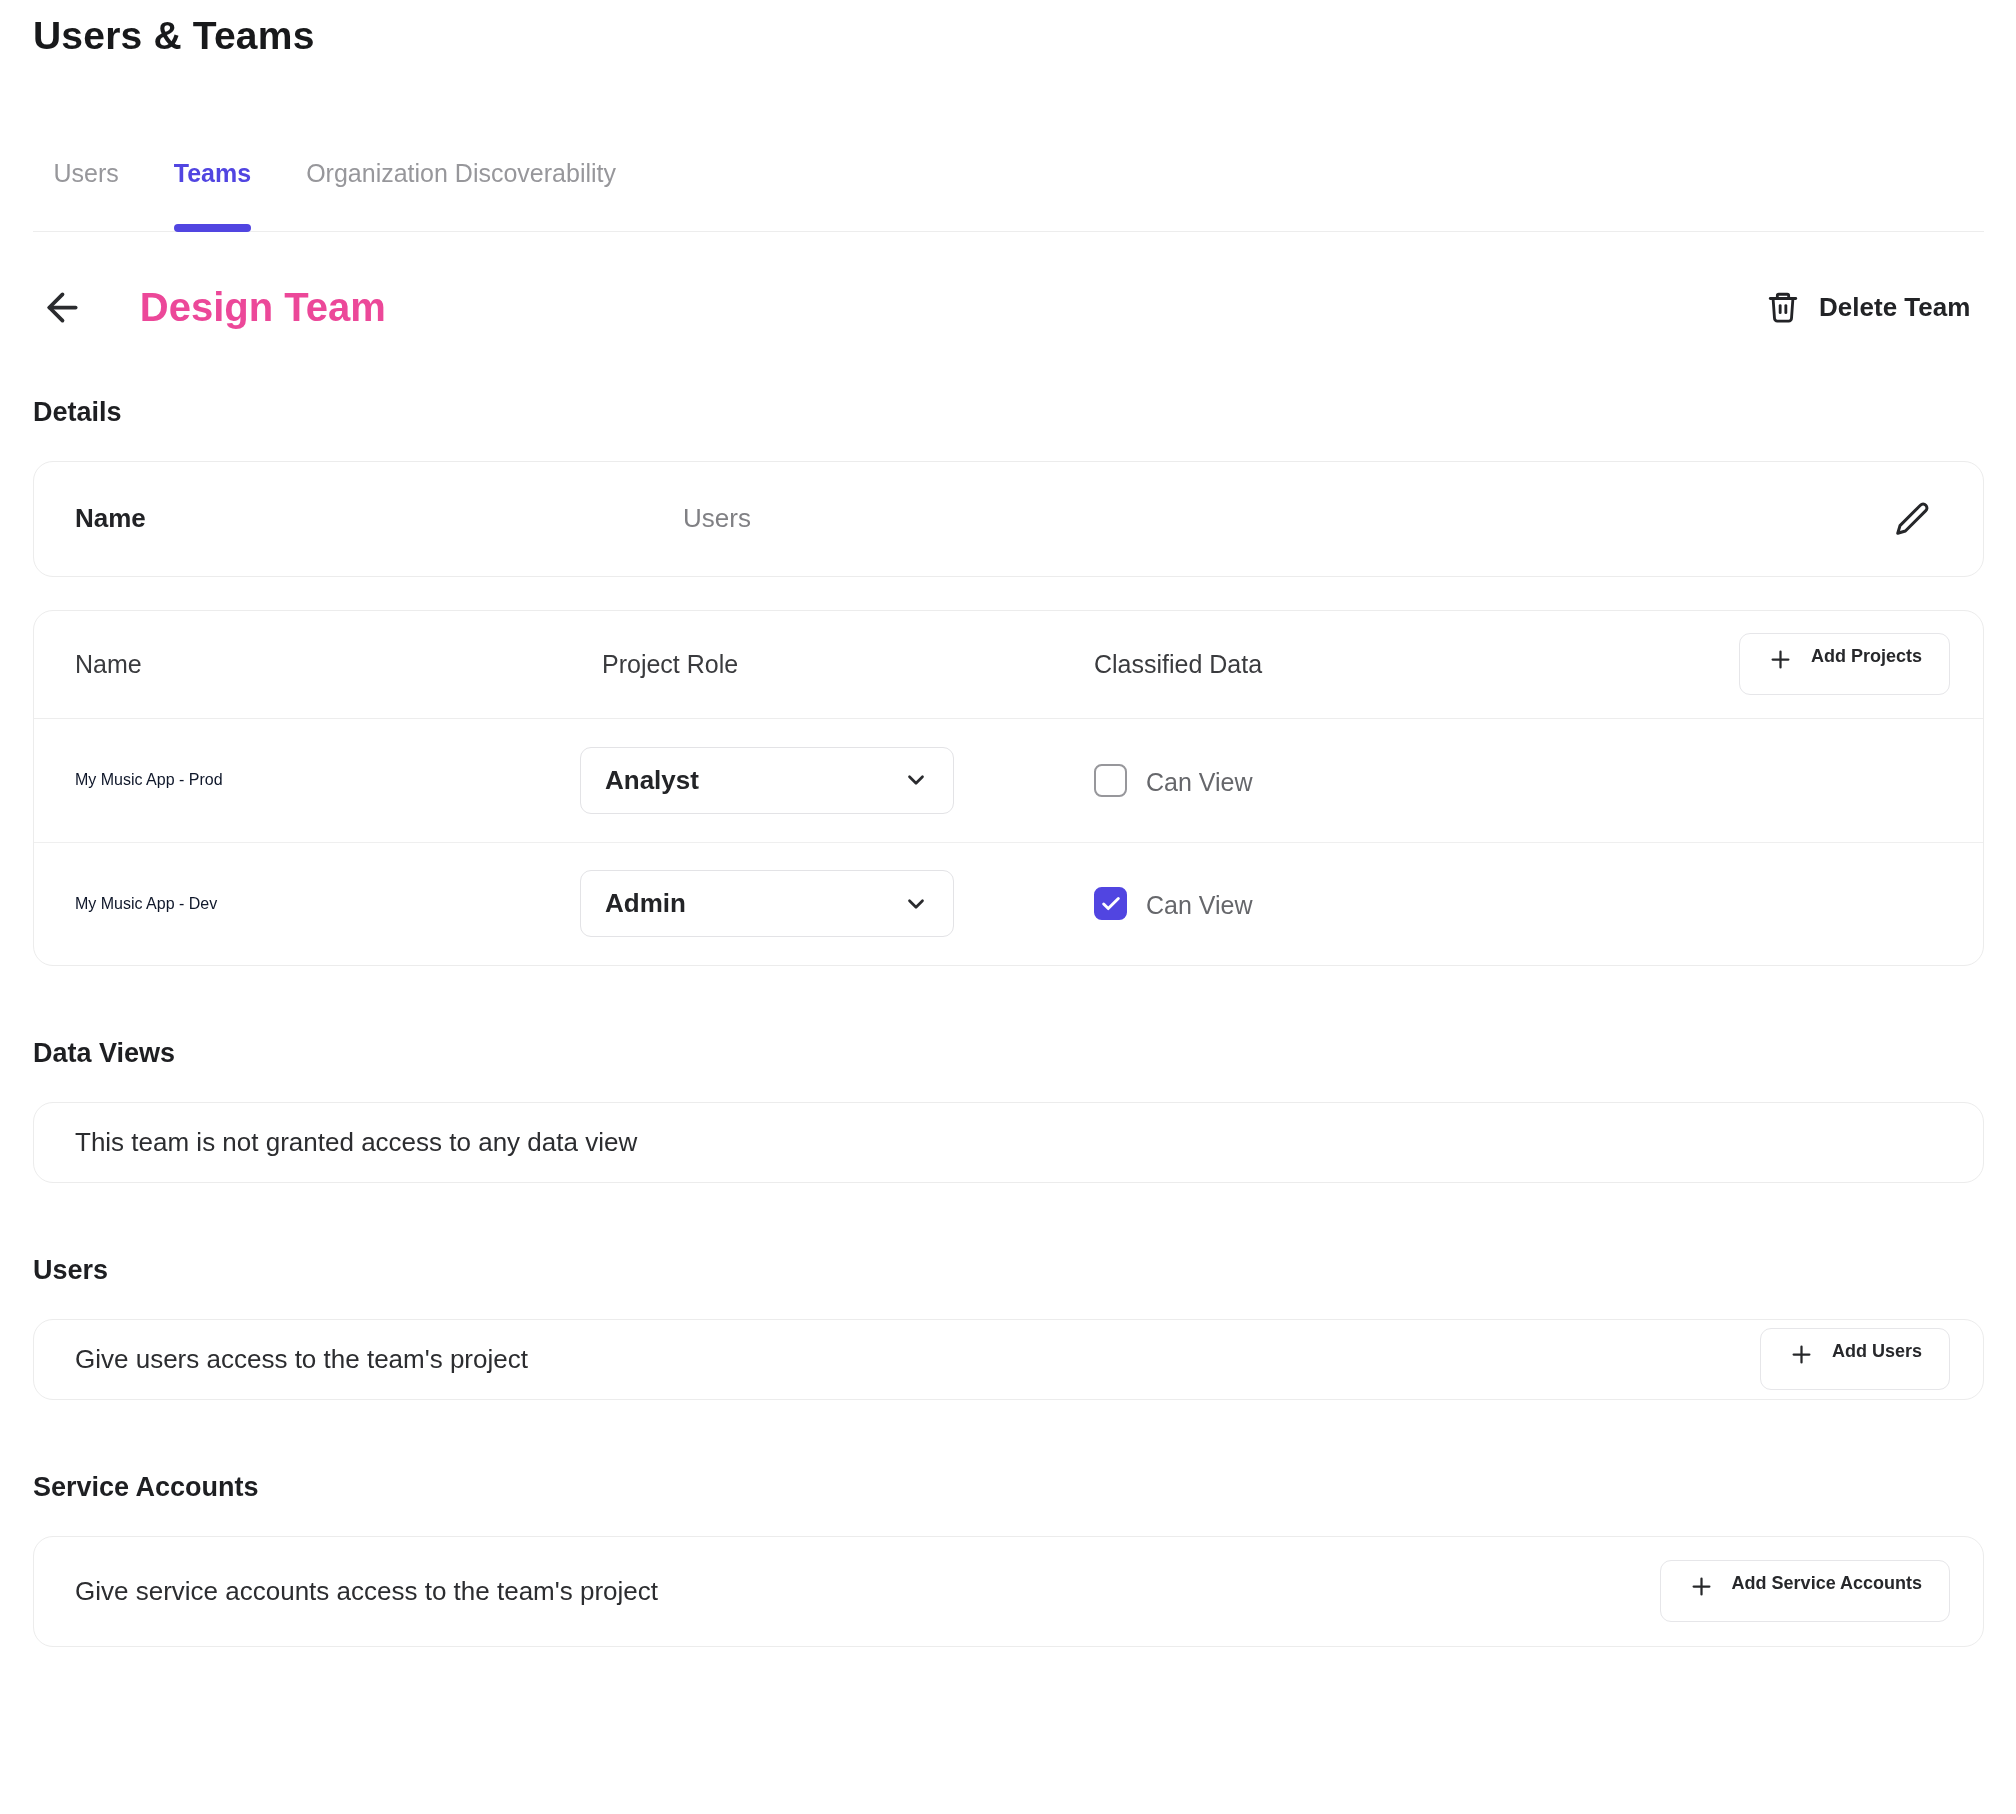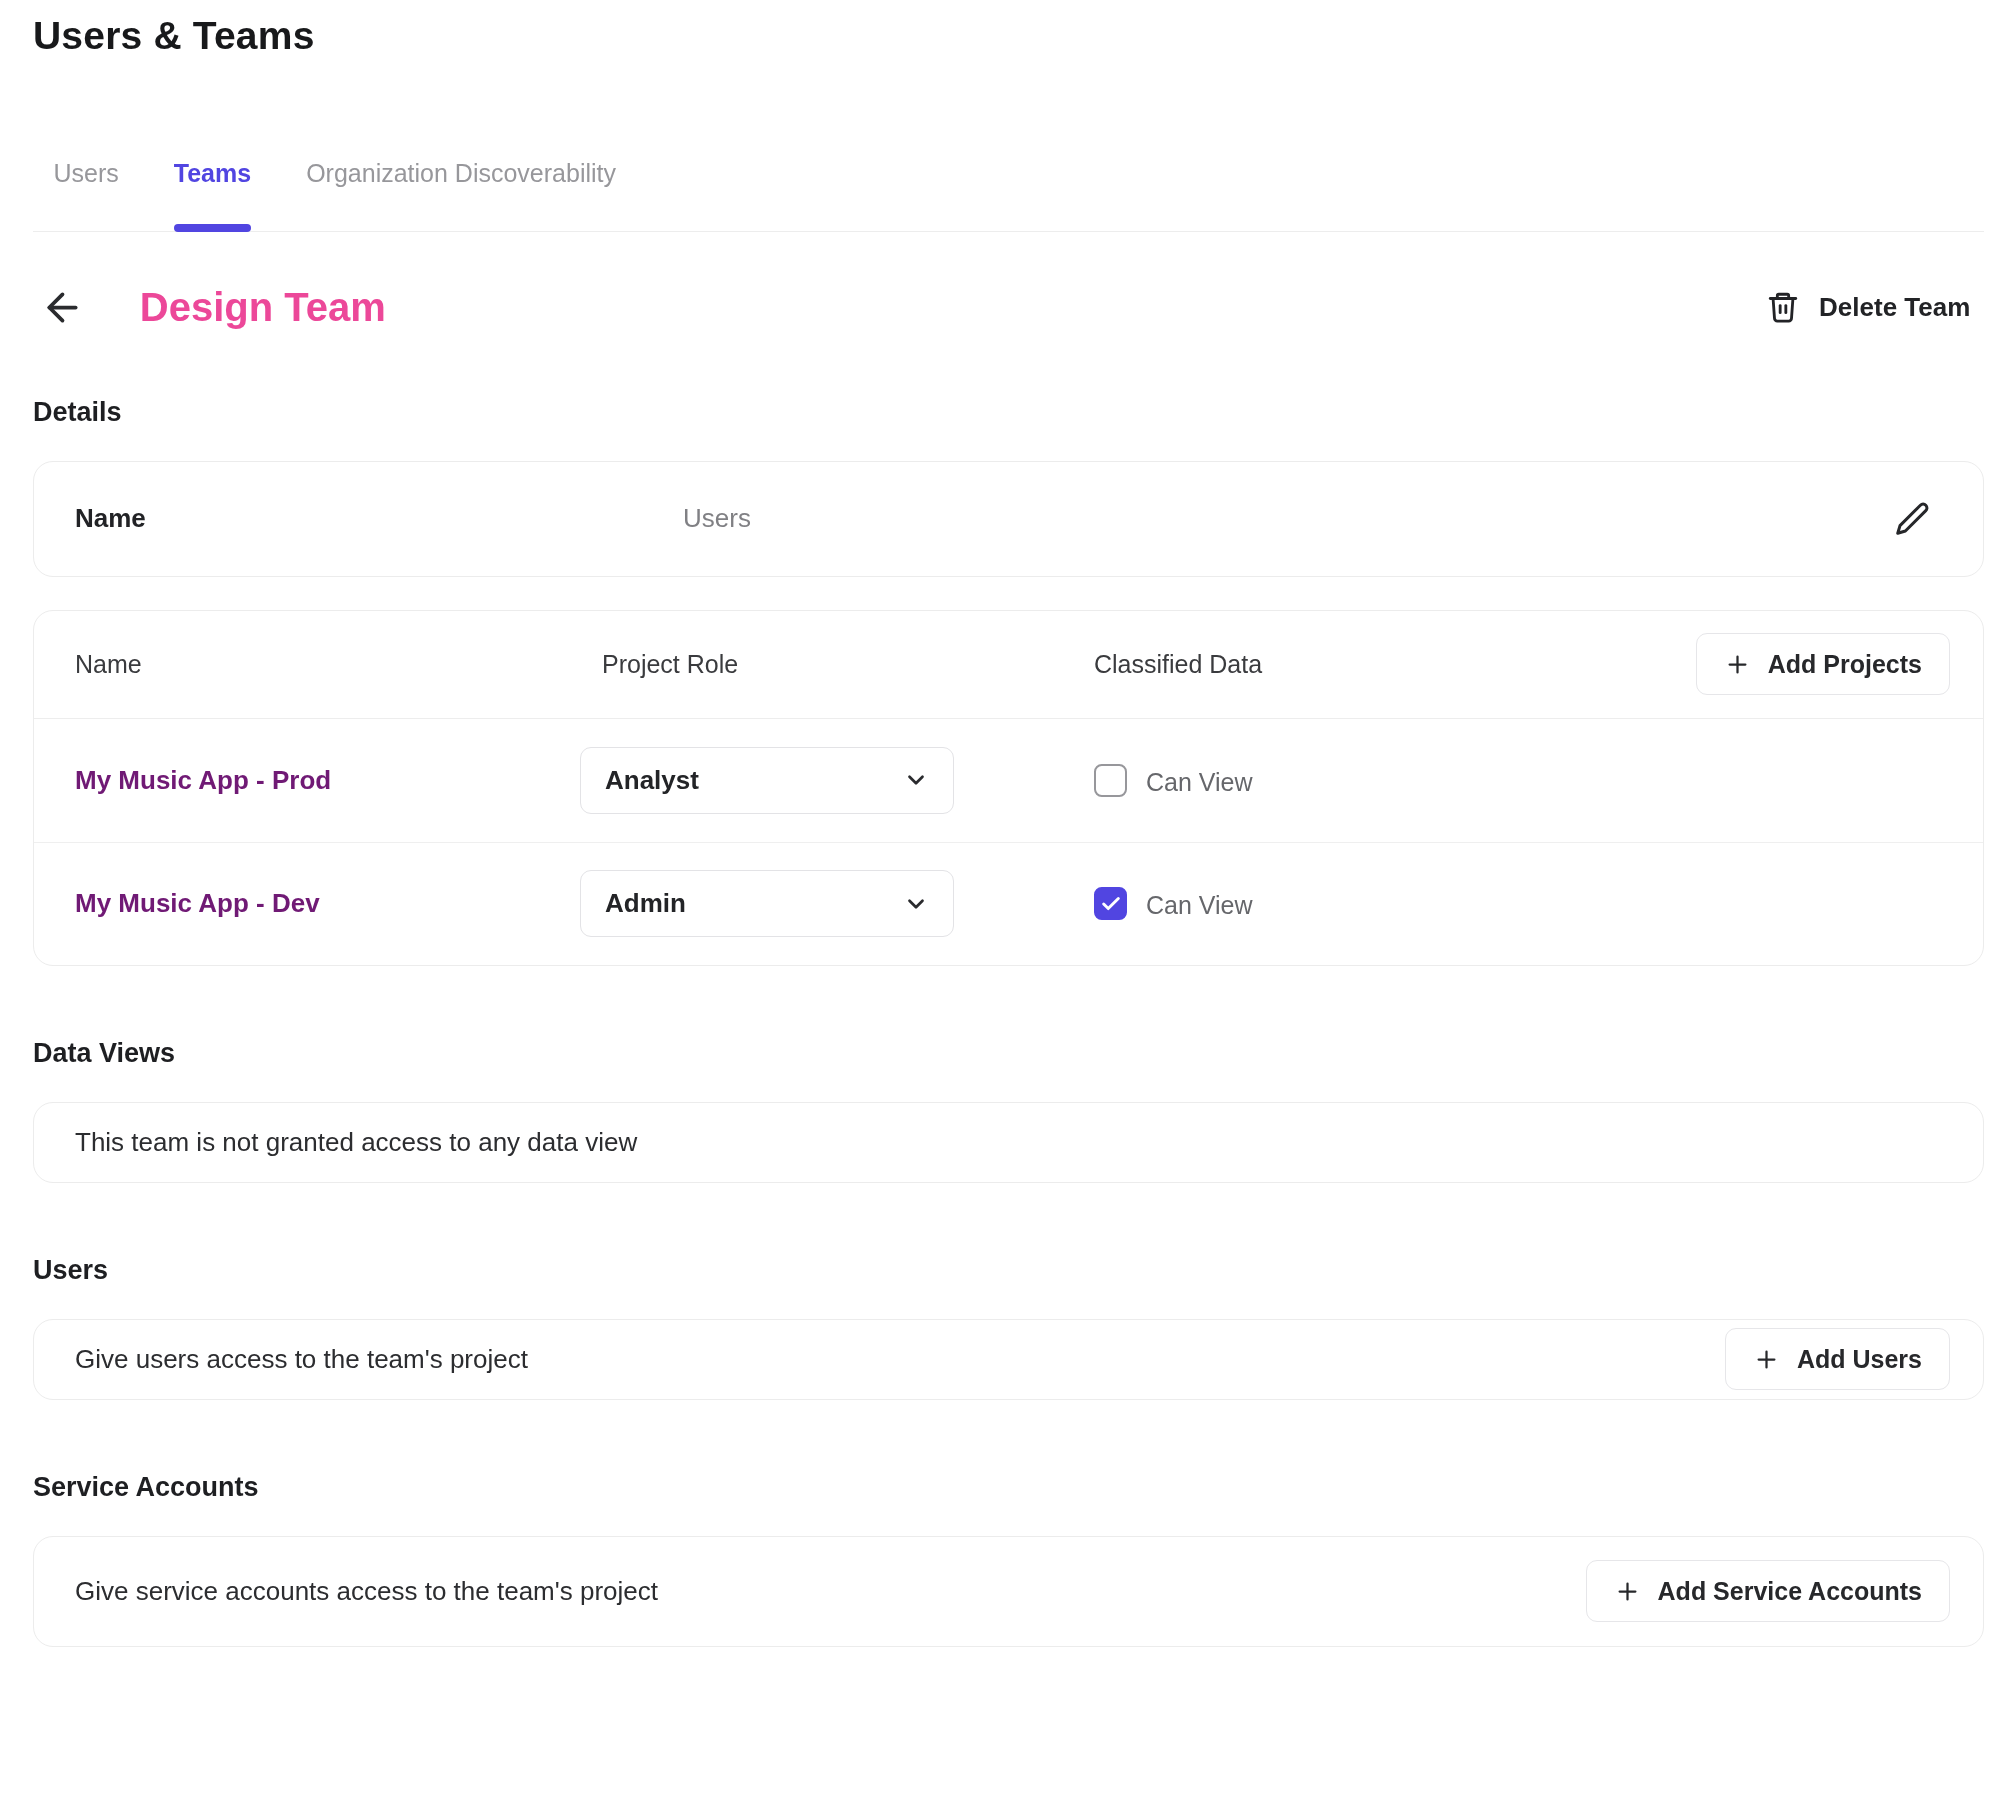--- a/index.html
+++ b/index.html
@@ -121,21 +121,21 @@
     display: grid;
     grid-template-columns: 505px 514px 1fr auto;
     align-items: center;
     padding: 0 33px 0 41px;
   }
   .p-head { height: 108px; border-bottom: 1.7px solid #ededed; }
   .p-body { height: 123px; }
   .p-body + .p-body { border-top: 1.7px solid #efefef; }
   .col-header { font-size: 25px; font-weight: 500; color: #3a3b3e; }
   .col-header.role-h { padding-left: 22px; }
-  .project-name { font-size: 26px; font-weight: 700; color: #701a75; }
+  .project-name { font-size: 16px; font-weight: 400; color: #0f172a; }
 
   .role-select {
     width: 374px; height: 67px;
     border: 1.7px solid #e3e3e6;
     border-radius: 11px;
     background: #fff;
     display: flex; align-items: center;
     padding: 0 24px;
     font-size: 26px; font-weight: 600; color: #232427;
     cursor: pointer;
@@ -155,27 +155,27 @@
   .checkbox svg { width: 22px; height: 22px; color: #fff; display: none; }
   .checkbox.checked {
     border-color: var(--accent);
     background: var(--accent);
   }
   .checkbox.checked svg { display: block; }
   .canview-label { font-size: 25px; font-weight: 400; color: #66676b; }
 
   
   .btn-outline {
-    display: flex; align-items: center; gap: 17px;
+    display: flex; align-items: flex-start; gap: 17px;
     height: 62px;
     border: 1.7px solid #e6e6e9;
     border-radius: 11px;
     background: #fff;
-    padding: 2px 27px;
-    font-size: 25px; font-weight: 600; color: #27282b;
+    padding: 12px 27px;
+    font-size: 18px; font-weight: 600; color: #27282b;
     cursor: pointer;
     white-space: nowrap;
   }
   .btn-outline svg { width: 27px; height: 27px; }
 
   
   .message-card {
     height: 81px;
     display: flex; align-items: center;
     padding: 0 33px 0 41px;

